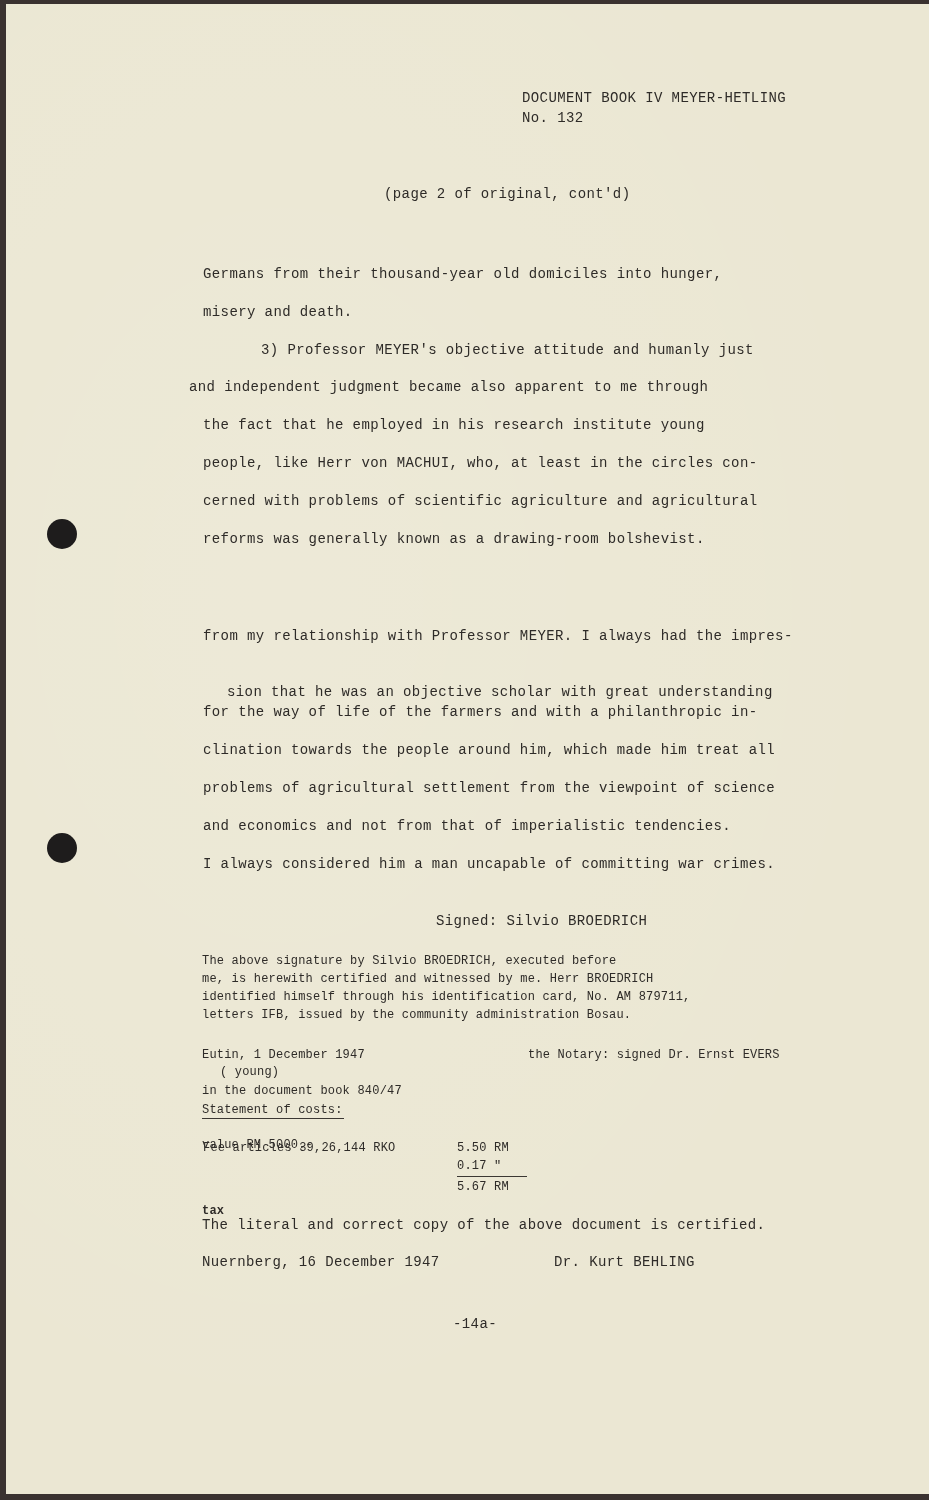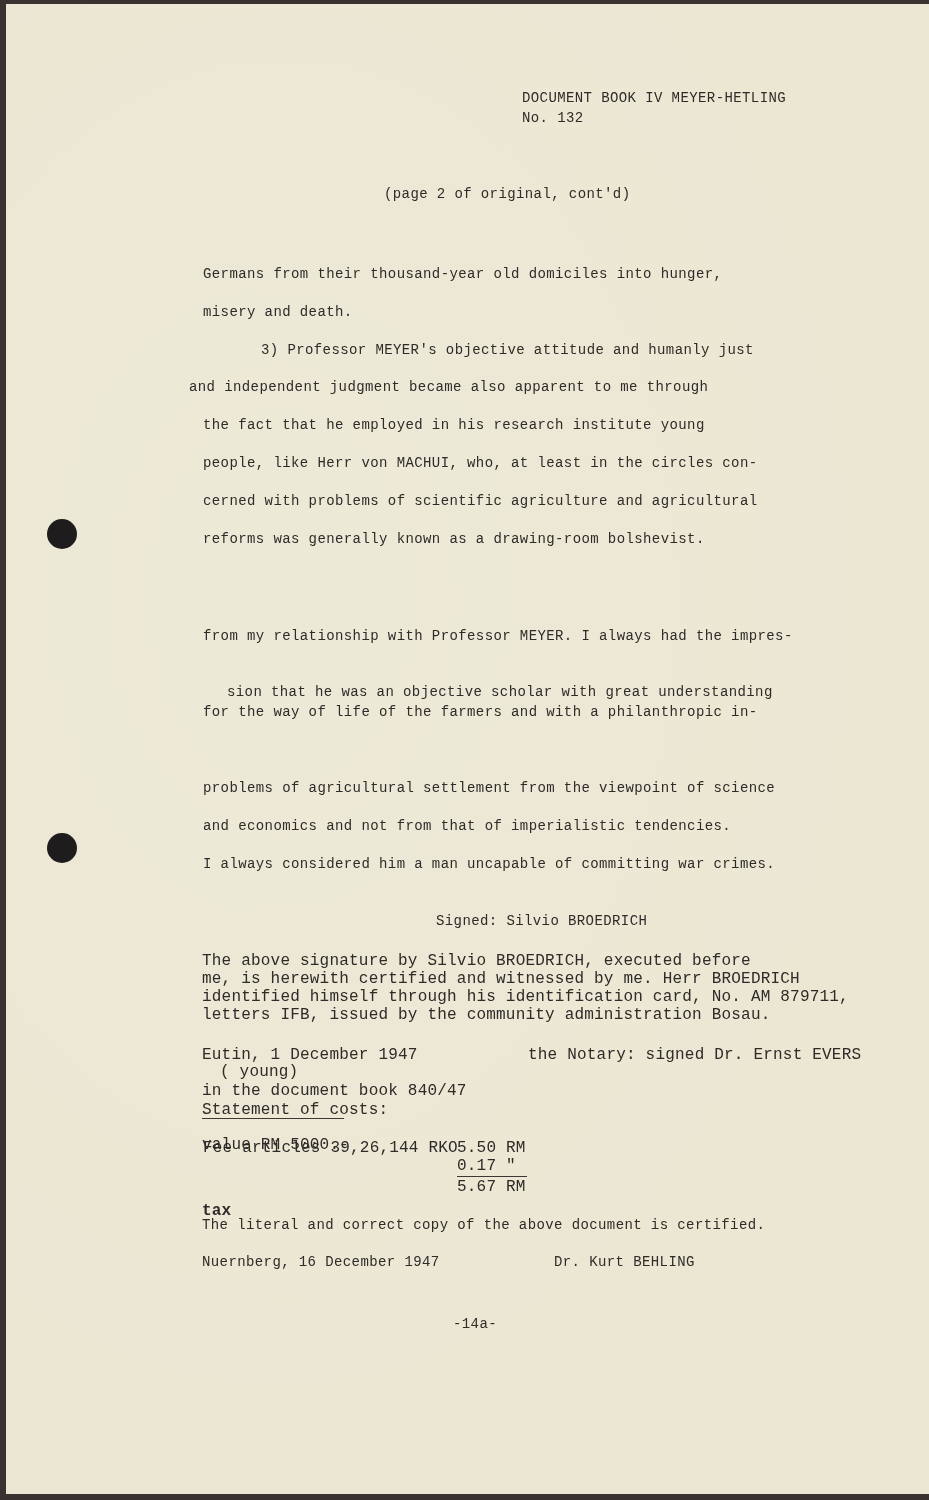--- a/index.html
+++ b/index.html
@@ -14,21 +14,21 @@
       background-image: radial-gradient(ellipse at 30% 40%, rgba(255,255,255,0.10), rgba(0,0,0,0) 70%);
       color: #2e2b28;
       font-family: "Liberation Mono", "DejaVu Sans Mono", monospace;
     }
     .hole {
       position: absolute; width: 30px; height: 30px; border-radius: 50%;
       background: #1e1c1c;
       left: 41px;
     }
     .t { position: absolute; white-space: pre; font-size: 14px; letter-spacing: 0.4px; }
-    .small { font-size: 16px; letter-spacing: 0.2px; line-height: 18px; }
+    .small { font-size: 12px; letter-spacing: 0.2px; line-height: 18px; }
     .rule { position: absolute; height: 1.2px; background: #3b3733; }
   </style>
 </head>
 <body>
 
 <div class="paper">
 
   <div class="hole" style="top:515px;"></div>
   <div class="hole" style="top:829px;"></div>
 
@@ -43,20 +43,21 @@
   <div class="t" style="left:255px; top:338px;">3) Professor MEYER's objective attitude and humanly just</div>
   <div class="t" style="left:183px; top:375px;">and independent judgment became also apparent to me through</div>
   <div class="t" style="left:197px; top:413px;text-align:right;">the fact that he employed in his research institute young</div>
   <div class="t" style="left:197px; top:451px;">people, like Herr von MACHUI, who, at least in the circles con-</div>
   <div class="t" style="left:197px; top:489px;">cerned with problems of scientific agriculture and agricultural</div>
   <div class="t" style="left:197px; top:527px;">reforms was generally known as a drawing-room bolshevist.</div>
 
   <div class="t" style="left:197px; top:624px;">from my relationship with Professor MEYER. I always had the impres-</div>
   <div class="t" style="left:197px; top:680px;margin-left:24px;">sion that he was an objective scholar with great understanding</div>
   <div class="t" style="left:197px; top:700px;">for the way of life of the farmers and with a philanthropic in-</div>
+  <div class="t" style="left:197px; top:738px;">clination towards the people around him, which made him treat all</div>
   <div class="t" style="left:197px; top:814px;">and economics and not from that of imperialistic tendencies.</div>
   <div class="t" style="left:197px; top:776px;">problems of agricultural settlement from the viewpoint of science</div>
   <div class="t" style="left:197px; top:852px;">I always considered him a man uncapable of committing war crimes.</div>
 
   <div class="t" style="left:430px; top:909px;">Signed: Silvio BROEDRICH</div>
 
   <div class="t small" style="left:196px; top:948px;">The above signature by Silvio BROEDRICH, executed before</div>
   <div class="t small" style="left:196px; top:966px;">me, is herewith certified and witnessed by me. Herr BROEDRICH</div>
   <div class="t small" style="left:196px; top:984px;">identified himself through his identification card, No. AM 879711,</div>
   <div class="t small" style="left:196px; top:1002px;">letters IFB, issued by the community administration Bosau.</div>

